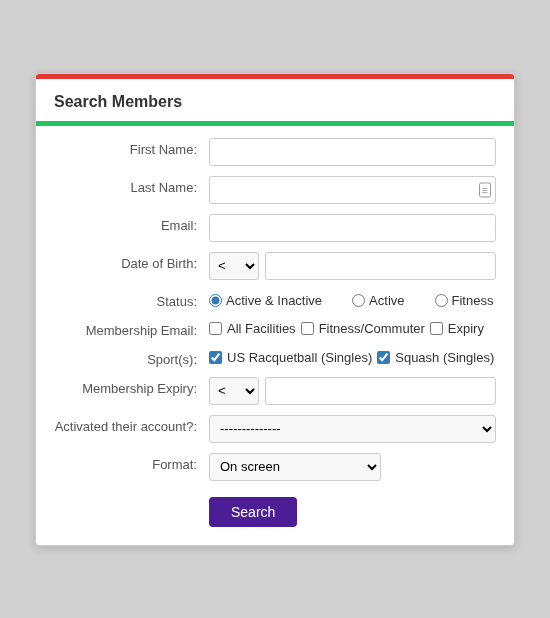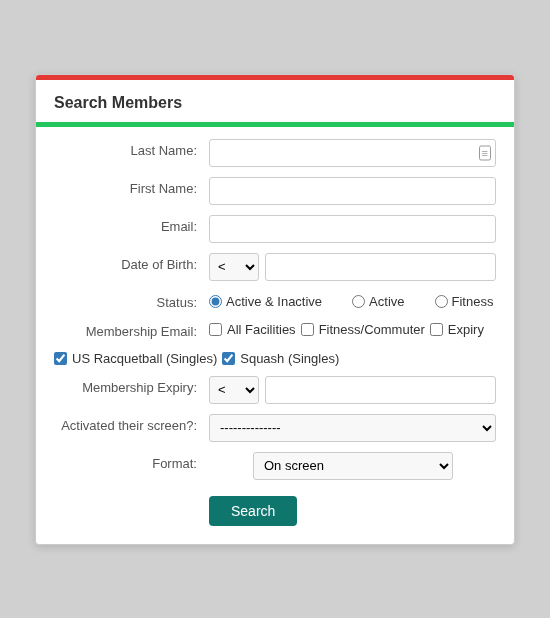--- a/index.html
+++ b/index.html
@@ -141,21 +141,21 @@
       margin: 0;
       cursor: pointer;
     }
     .checkbox-option input[type="checkbox"]:checked {
       accent-color: #337ab7;
     }
     input[type="radio"]:checked {
       accent-color: #337ab7;
     }
     .search-btn {
-      background: #0f766e;
+      background: #4c1d95;
       color: #fff;
       border: none;
       border-radius: 4px;
       padding: 7px 22px;
       font-size: 14px;
       cursor: pointer;
       margin-top: 6px;
     }
     .btn-row {
       display: flex;
@@ -166,31 +166,31 @@
   </style>
 </head>
 <body>
 
 <div class="window">
   <div class="top-bar"></div>
   <div class="title">Search Members</div>
   <div class="form-body">
 
     <div class="form-row">
+      <div class="form-label">First Name:</div>
+      <div class="form-control">
+        <input type="text" value="" style="">
+      </div>
+    </div>
+
+    <div class="form-row">
       <div class="form-label">Last Name:</div>
       <div class="form-control input-with-icon">
         <input type="text" value="" style="">
         <span class="input-icon">≡</span>
-      </div>
-    </div>
-
-    <div class="form-row">
-      <div class="form-label">First Name:</div>
-      <div class="form-control">
-        <input type="text" value="" style="">
       </div>
     </div>
 
     <div class="form-row">
       <div class="form-label">Email:</div>
       <div class="form-control">
         <input type="text" value="" style="">
       </div>
     </div>
 
@@ -244,20 +244,21 @@
           </label>
           <label class="checkbox-option">
             <input type="checkbox" style="">
             <span>Expiry</span>
           </label>
         </div>
       </div>
     </div>
 
     <div class="form-row">
+      <div class="form-label">Sport(s):</div>
       <div class="form-control">
         <div class="checkbox-group">
           <label class="checkbox-option">
             <input type="checkbox" checked="" style="">
             <span>US Racquetball (Singles)</span>
           </label>
           <label class="checkbox-option">
             <input type="checkbox" checked="" style="">
             <span>Squash (Singles)</span>
           </label>
@@ -275,34 +276,34 @@
             <option value="=">=</option>
             <option value="&lt;=">&lt;=</option>
             <option value="&gt;=">&gt;=</option>
           </select>
           <input type="text" class="date-input" value="" style="">
         </div>
       </div>
     </div>
 
     <div class="form-row">
-      <div class="form-label">Activated their screen?:</div>
+      <div class="form-label">Activated their account?:</div>
       <div class="form-control">
         <select class="dropdown">
           <option value="">--------------</option>
           <option value="yes">Yes</option>
           <option value="no">No</option>
         </select>
       </div>
     </div>
 
     <div class="form-row">
       <div class="form-label">Format:</div>
       <div class="form-control">
-        <select class="dropdown" style="width:200px;margin-left:44px;">
+        <select class="dropdown" style="width:172px;">
           <option value="onscreen">On screen</option>
           <option value="csv">CSV</option>
           <option value="pdf">PDF</option>
         </select>
       </div>
     </div>
 
     <div class="btn-row">
       <button class="search-btn">Search</button>
     </div>

